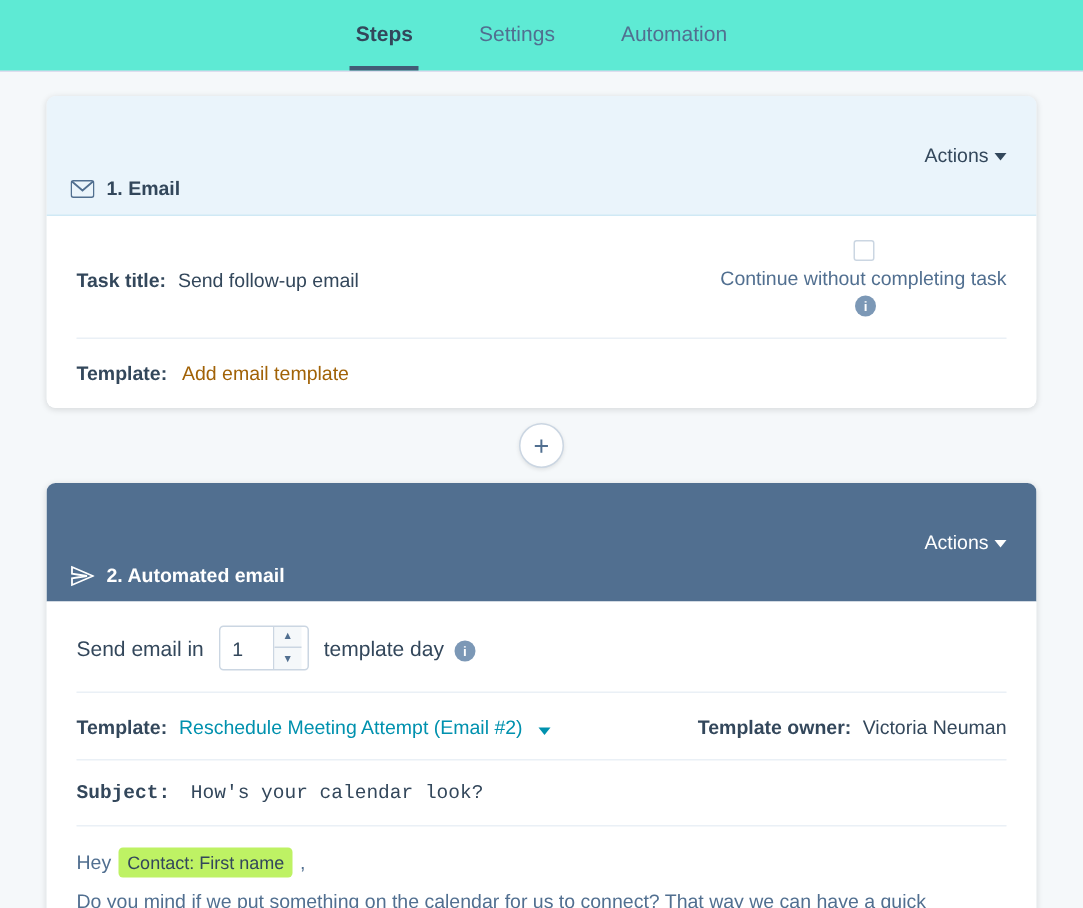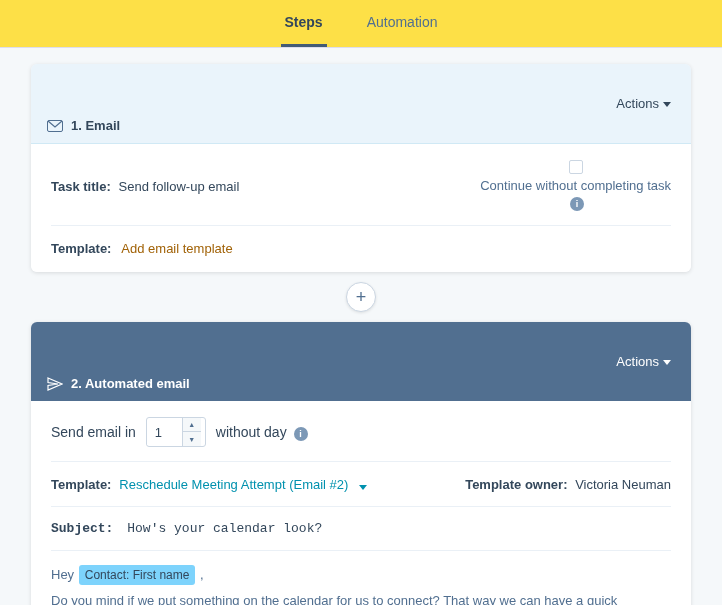--- a/index.html
+++ b/index.html
@@ -8,21 +8,21 @@
       font-size: 14px;
       background: #f5f8fa;
       color: #33475b;
       width: 722px;
       min-height: 605px;
       overflow: hidden;
     }
 
     
     .tab-bar {
-      background: #fde047;
+      background: #5eead4;
       border-bottom: 1px solid #dde;
       display: flex;
       justify-content: center;
       gap: 36px;
       padding: 0 20px;
     }
     .tab-item {
       padding: 14px 4px;
       font-size: 14px;
       color: #516f90;
@@ -290,21 +290,21 @@
 
     .email-body-text {
       font-size: 13px;
       color: #516f90;
       line-height: 1.5;
       margin-bottom: 6px;
     }
 
     .contact-token {
       display: inline-block;
-      background: #7dd3fc;
+      background: #bef264;
       color: #33475b;
       border-radius: 3px;
       padding: 1px 6px;
       font-size: 12px;
       font-weight: 500;
       margin: 0 1px;
     }
 
     .see-more-row {
       display: flex;
@@ -346,20 +346,21 @@
       position: relative;
     }
   </style>
 </head>
 <body>
 
 <div class="page-wrapper">
 
   <div class="tab-bar">
     <div class="tab-item active">Steps</div>
+    <div class="tab-item">Settings</div>
     <div class="tab-item">Automation</div>
   </div>
 
   <div class="content">
 
     <div class="card">
       <div class="card-header email-header">
         <div class="card-header-left">
           <span class="email-icon">
             <svg width="16" height="12" viewBox="0 0 16 12" fill="none">
@@ -416,21 +417,21 @@
         <div class="send-email-row">
           <span>Send email in</span>
           <div class="number-stepper">
             <input class="stepper-input" type="text" value="1" style="">
             <div class="stepper-arrows">
               <button class="stepper-arrow">▲</button>
               <button class="stepper-arrow">▼</button>
             </div>
           </div>
           <span>
-            <span>without day</span>
+            <span>template day</span>
             <span class="info-icon">i</span>
           </span>
         </div>
 
         <div class="divider"></div>
 
         <div class="template-row">
           <div>
             <span class="field-label">Template:</span>
             <a class="template-link" style="display:inline-flex; margin-left:4px;">

